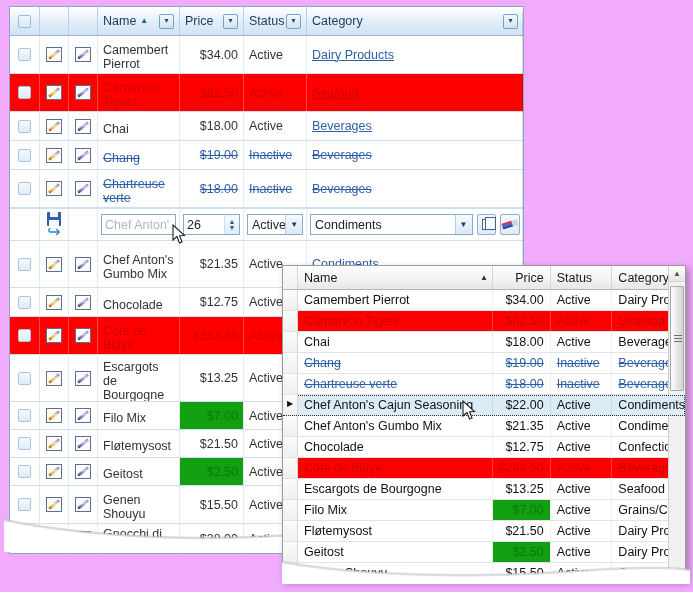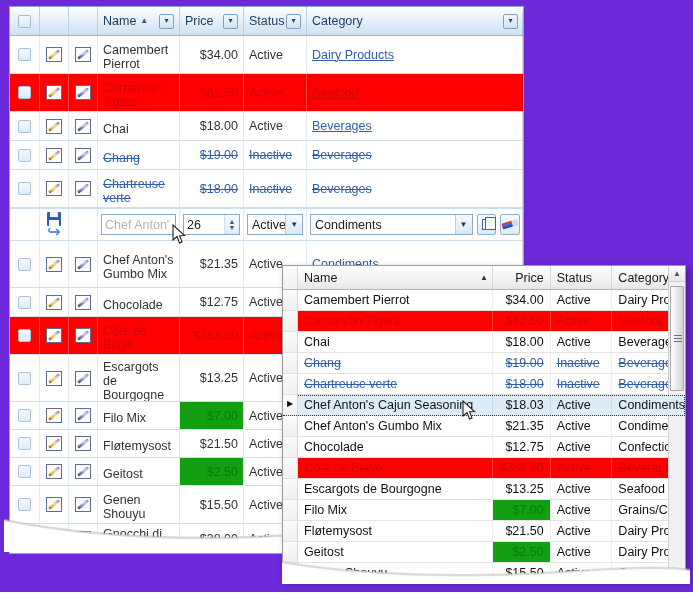--- a/index.html
+++ b/index.html
@@ -3,21 +3,21 @@
 <meta charset="utf-8">
 <style>
   * { box-sizing: border-box; }
   html, body {
     margin: 0; padding: 0;
     width: 693px; height: 600px;
     background: #ffffff;
     font-family: "Liberation Sans", sans-serif;
     overflow: hidden;
   }
-  #stage { position: relative; width: 693px; height: 592px; overflow: hidden; background:#6d28d9; }
+  #stage { position: relative; width: 693px; height: 592px; overflow: hidden; background:#f0abfc; }
 
   
   #main-grid {
     position: absolute; left: 9px; top: 6px;
     width: 515px; height: 548px;
     border: 1px solid #8ba7c4;
     background: #fff;
     overflow: hidden;
   }
   .hdr-row { display: flex; height: 29px; background: linear-gradient(to bottom,#ffffff 0%,#e6f0fa 45%,#cfe2f4 100%); border-bottom: 1px solid #9ab8d4; }
@@ -629,21 +629,21 @@
           <div class="p-cell pc-name">Chartreuse verte</div>
           <div class="p-cell pc-price num">$18.00</div>
           <div class="p-cell pc-stat">Inactive</div>
           <div class="p-cell pc-cat">Beverages</div>
         </div>
         <div class="p-row sel">
           <div class="indbar">
             <span style="position:absolute;left:4px;top:4px;font-size:8px;color:#111;">▶</span>
           </div>
           <div class="p-cell pc-name">Chef Anton's Cajun Seasoning</div>
-          <div class="p-cell pc-price num">$18.03</div>
+          <div class="p-cell pc-price num">$22.00</div>
           <div class="p-cell pc-stat">Active</div>
           <div class="p-cell pc-cat">Condiments</div>
         </div>
         <div class="p-row">
           <div class="indbar"></div>
           <div class="p-cell pc-name">Chef Anton's Gumbo Mix</div>
           <div class="p-cell pc-price num">$21.35</div>
           <div class="p-cell pc-stat">Active</div>
           <div class="p-cell pc-cat">Condiments</div>
         </div>

